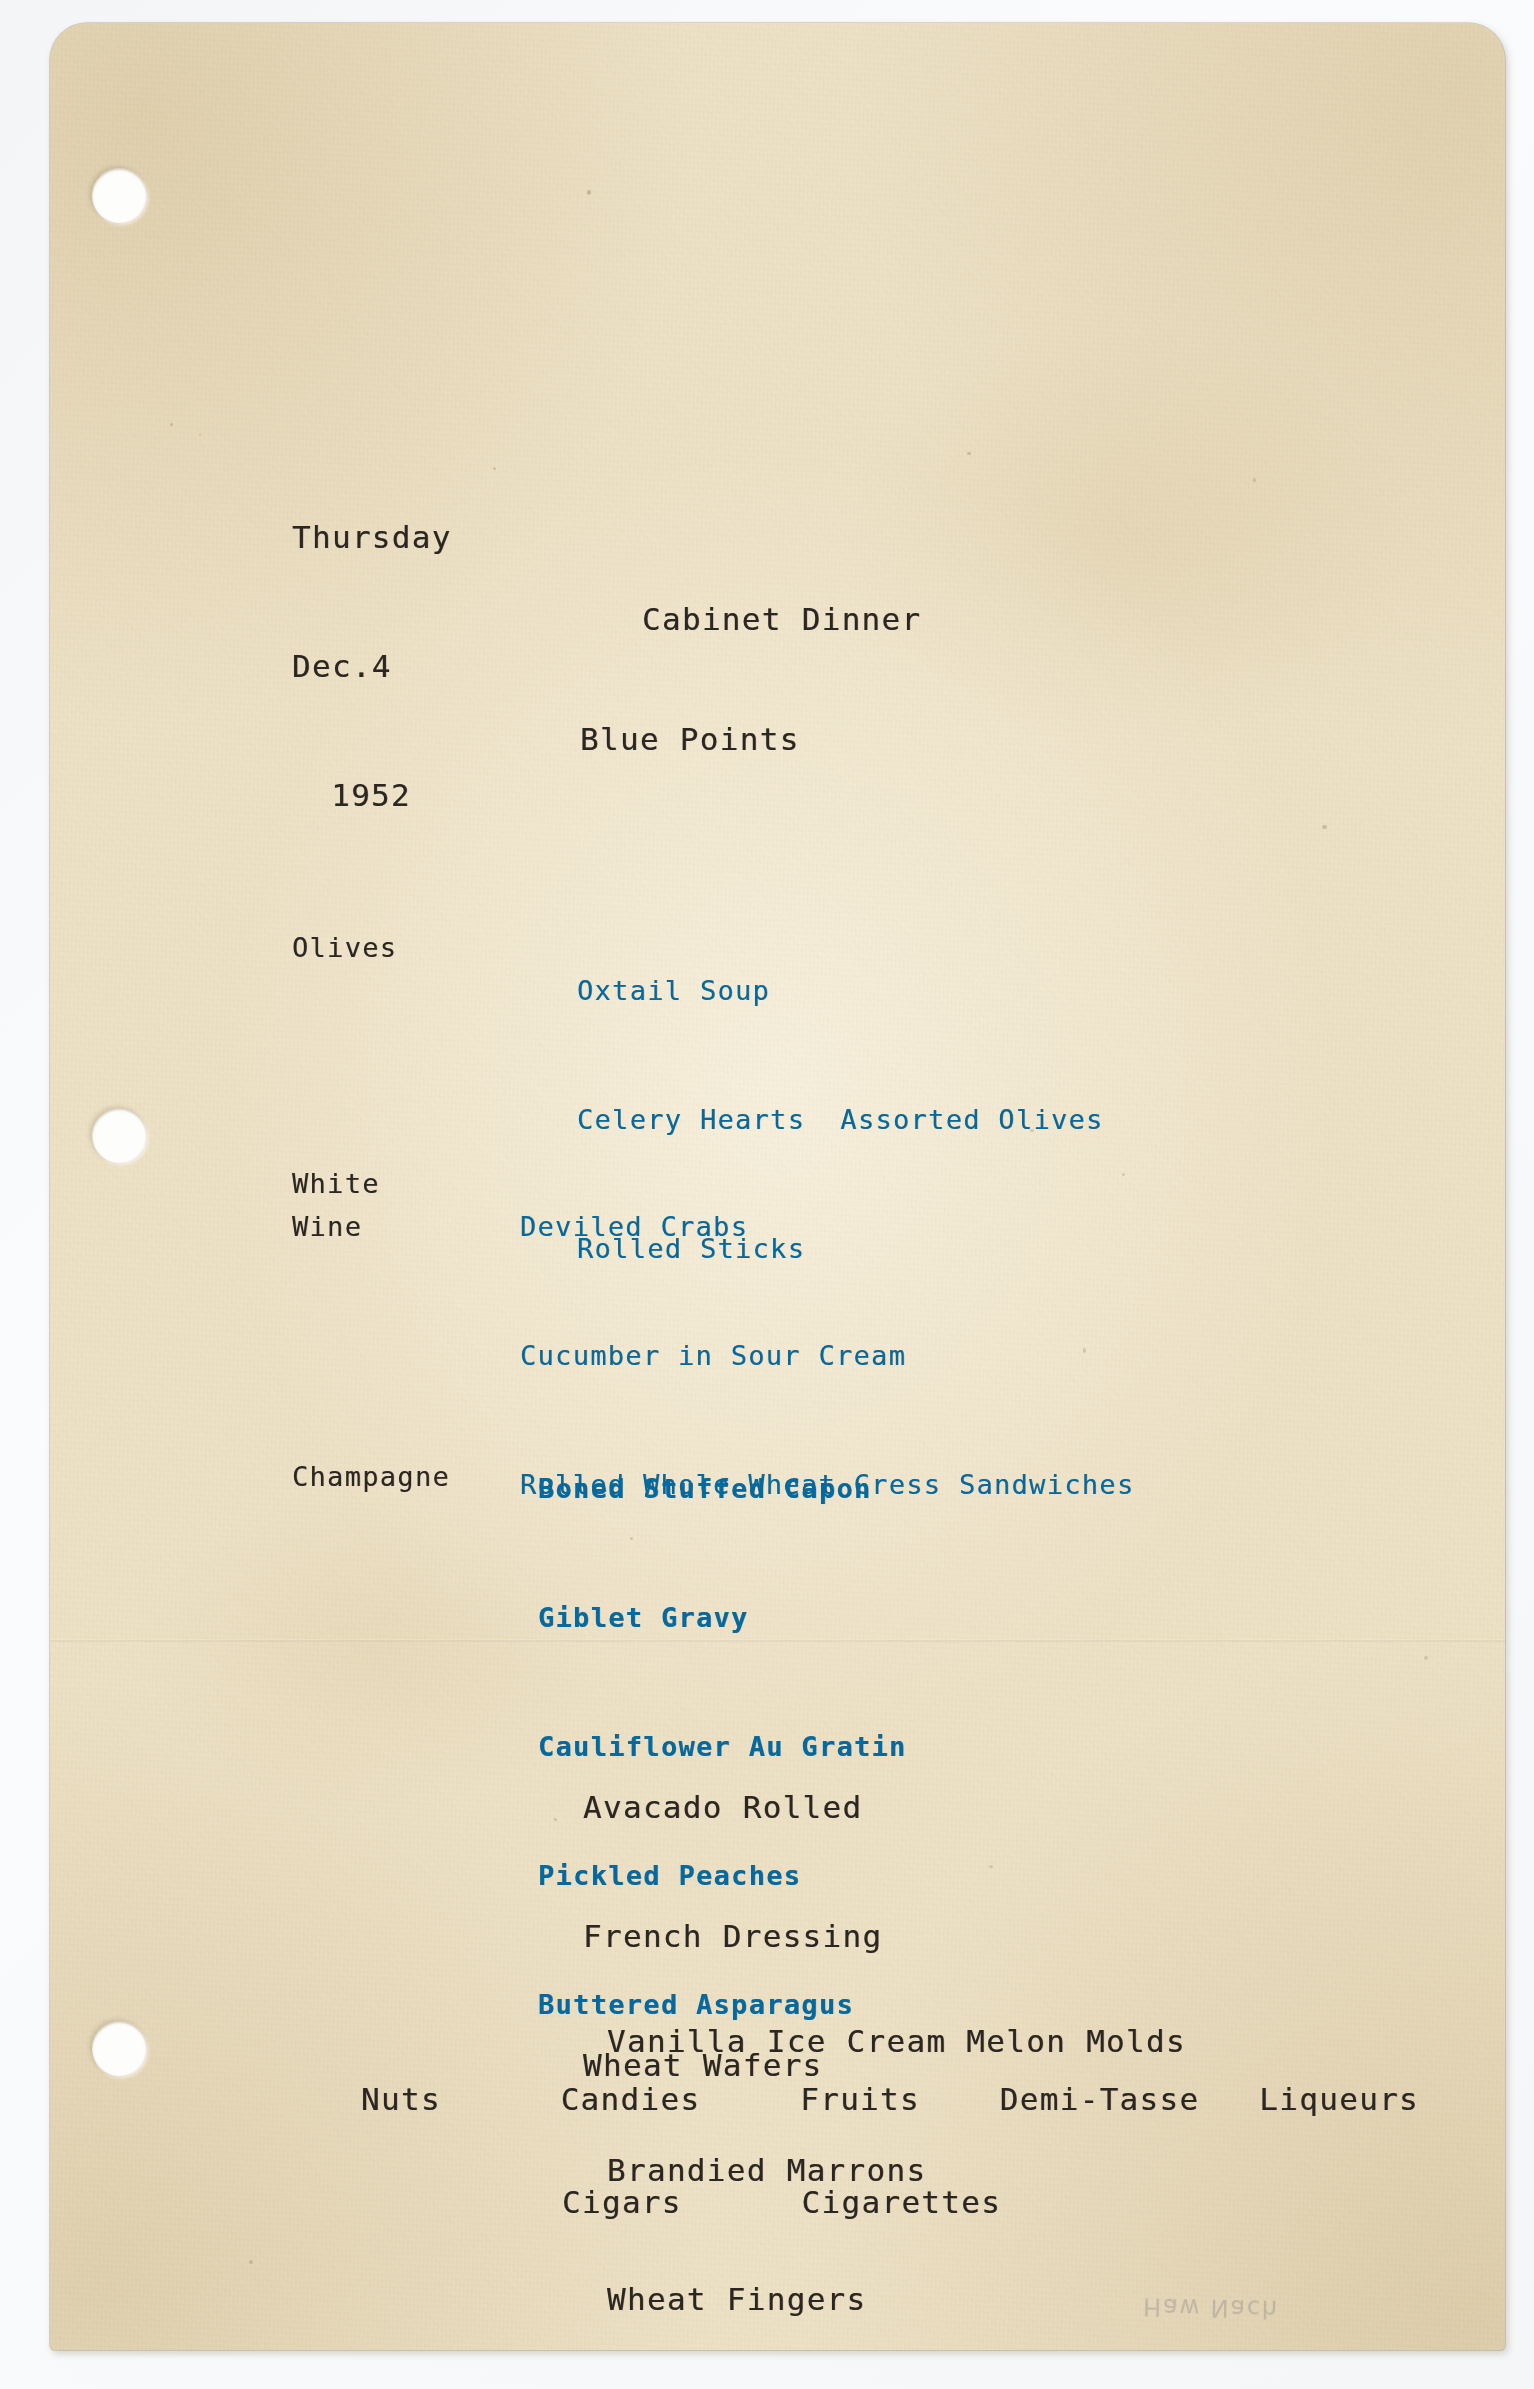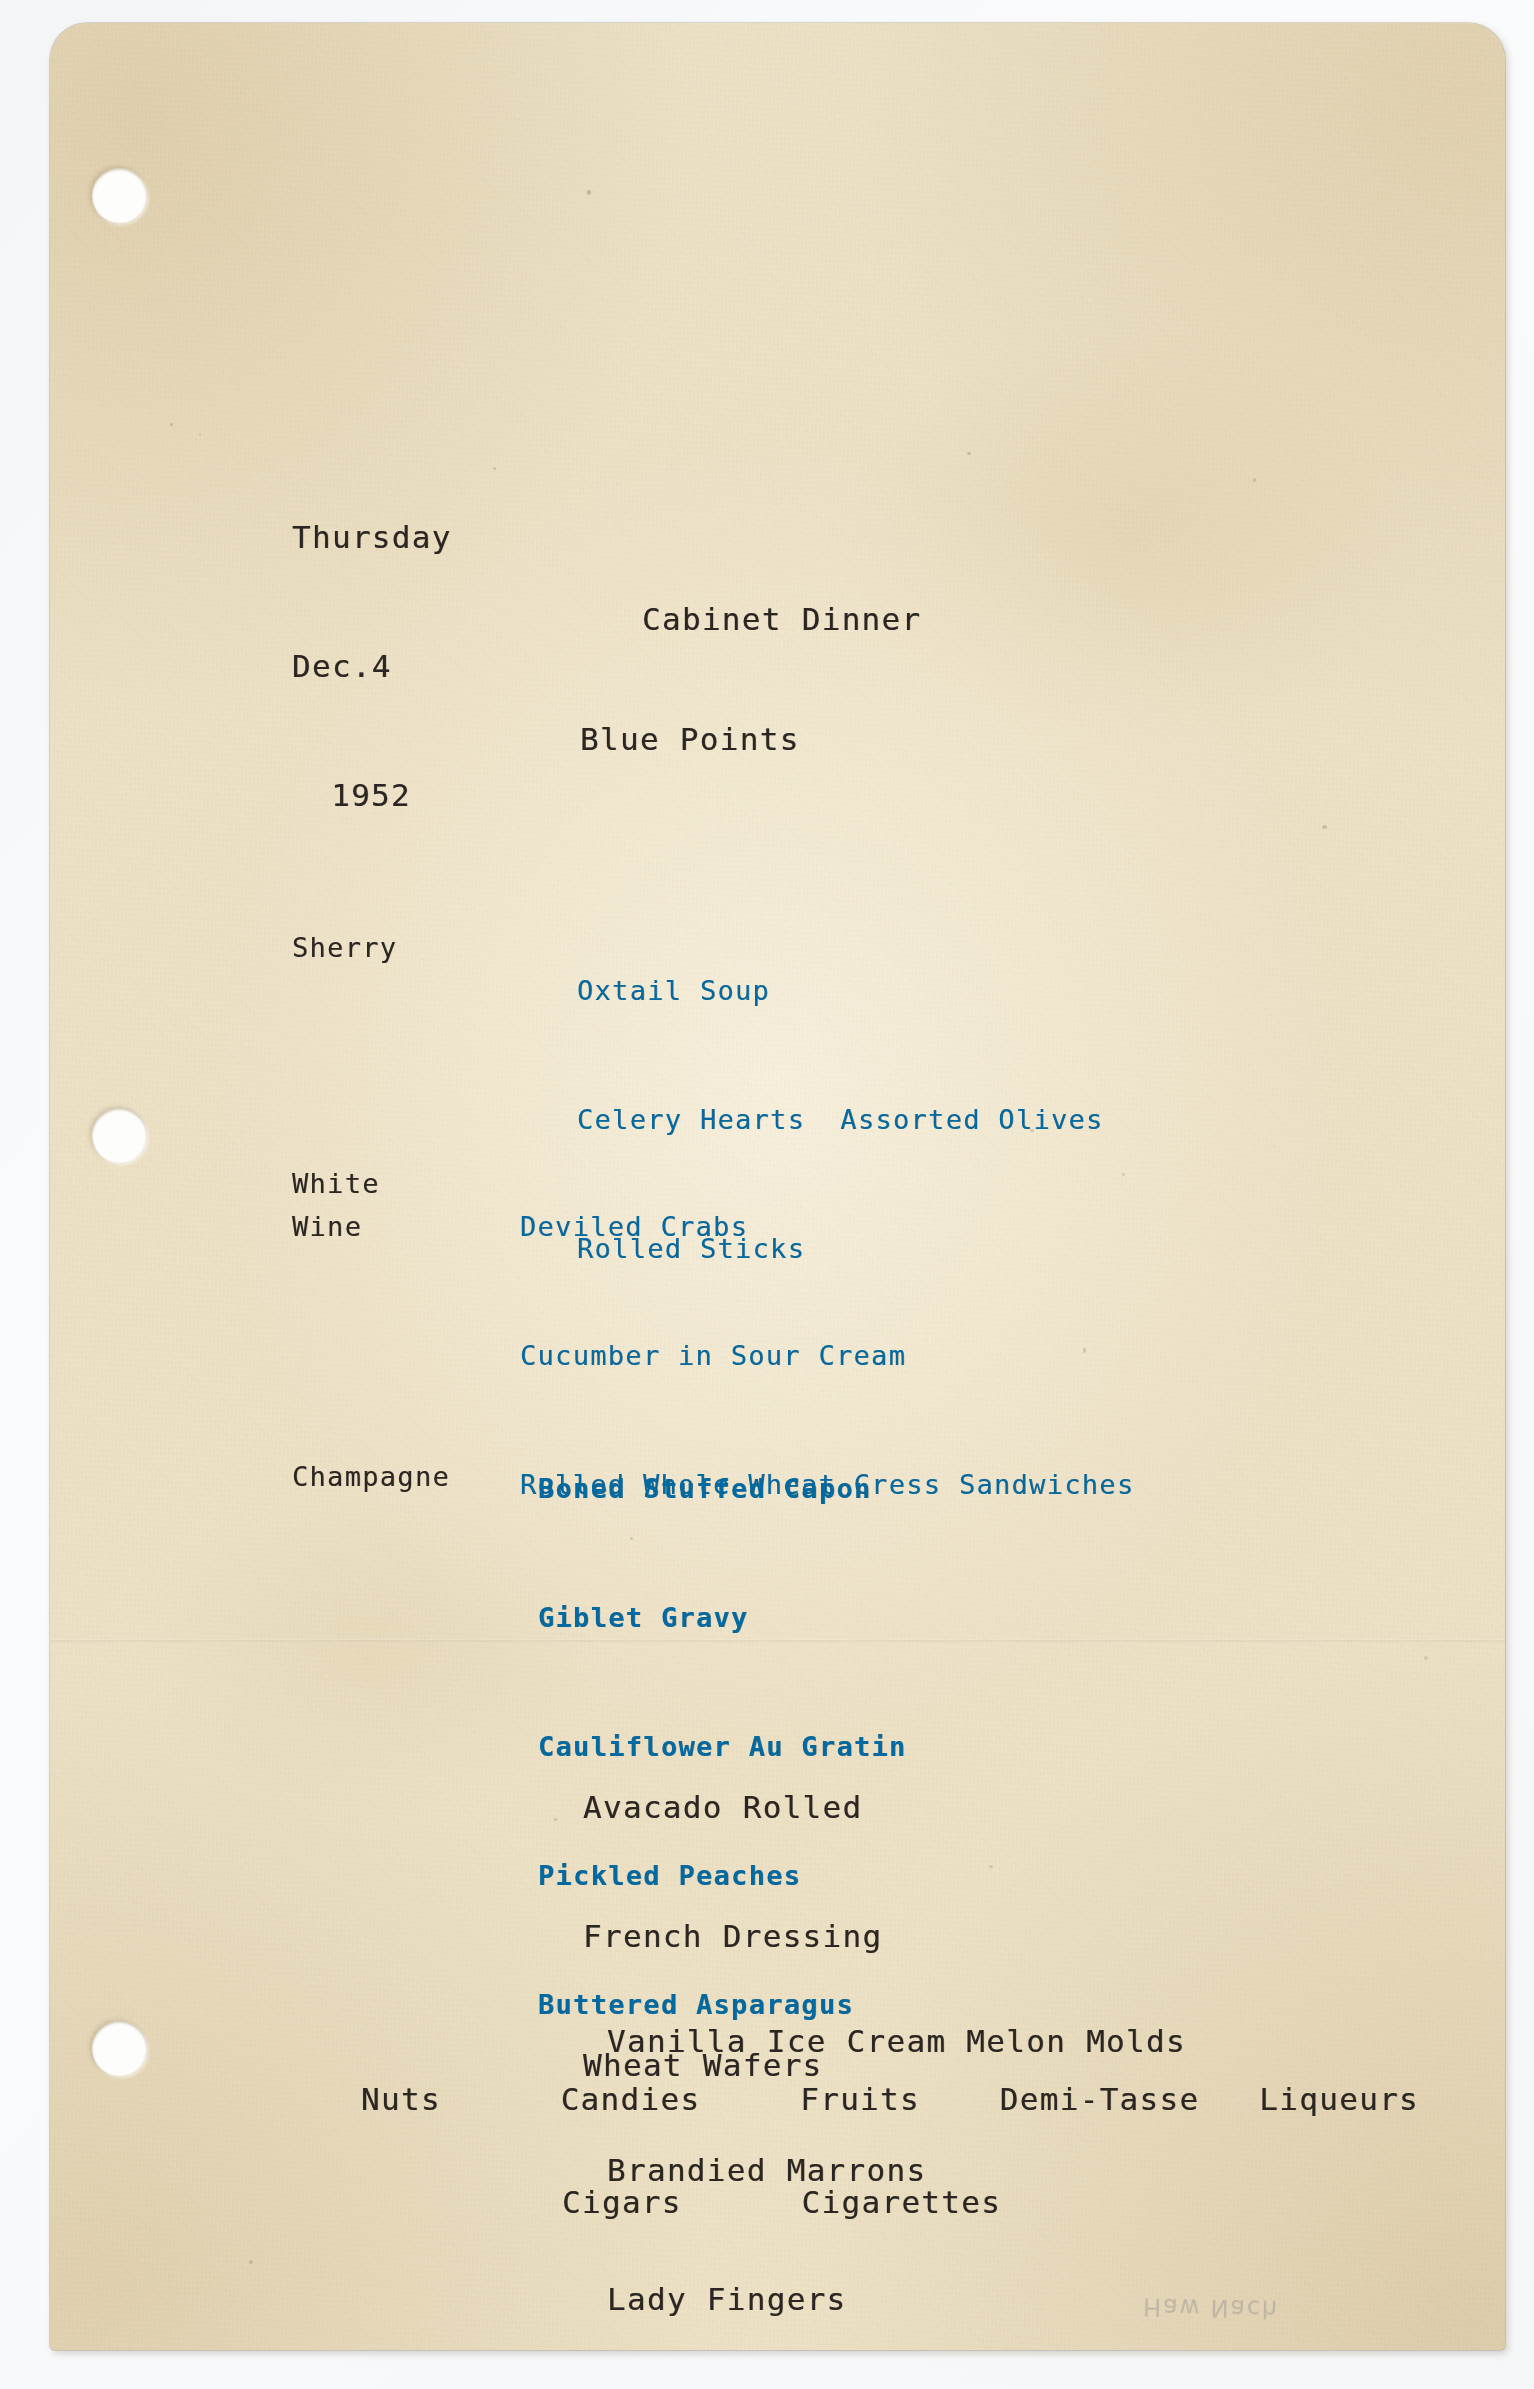--- a/index.html
+++ b/index.html
@@ -215,21 +215,21 @@
     <span class="d-line">Thursday</span>
     <span class="d-line">Dec.4</span>
     <span class="d-line d-year">1952</span>
   </div>
 
   <div class="typed title">Cabinet Dinner</div>
 
   <div class="typed appetizer">Blue Points</div>
 
   <div class="course" id="course-soup">
-    <div class="pairing">Sherry</div>
+    <div class="pairing">Olives</div>
     <div class="dishes">
       <span class="dish">Oxtail Soup</span>
       <span class="dish">Celery Hearts  Assorted Olives</span>
       <span class="dish">Rolled Sticks</span>
     </div>
   </div>
 
   <div class="course" id="course-seafood">
     <div class="pairing">White
 Wine</div>
@@ -253,21 +253,21 @@
 
   <div class="typed salad">
     <span style="display:block">Avacado Rolled</span>
     <span style="display:block">French Dressing</span>
     <span style="display:block">Wheat Wafers</span>
   </div>
 
   <div class="typed dessert">
     <span style="display:block">Vanilla Ice Cream Melon Molds</span>
     <span style="display:block">Brandied Marrons</span>
-    <span style="display:block">Lady Fingers</span>
+    <span style="display:block">Wheat Fingers</span>
   </div>
 
   <div class="typed service-row-1">Nuts      Candies     Fruits    Demi-Tasse   Liqueurs</div>
   <div class="typed service-row-2">Cigars      Cigarettes</div>
 
   <div class="pencil-mark">Haw Nach</div>
 
 </div>
 
 

